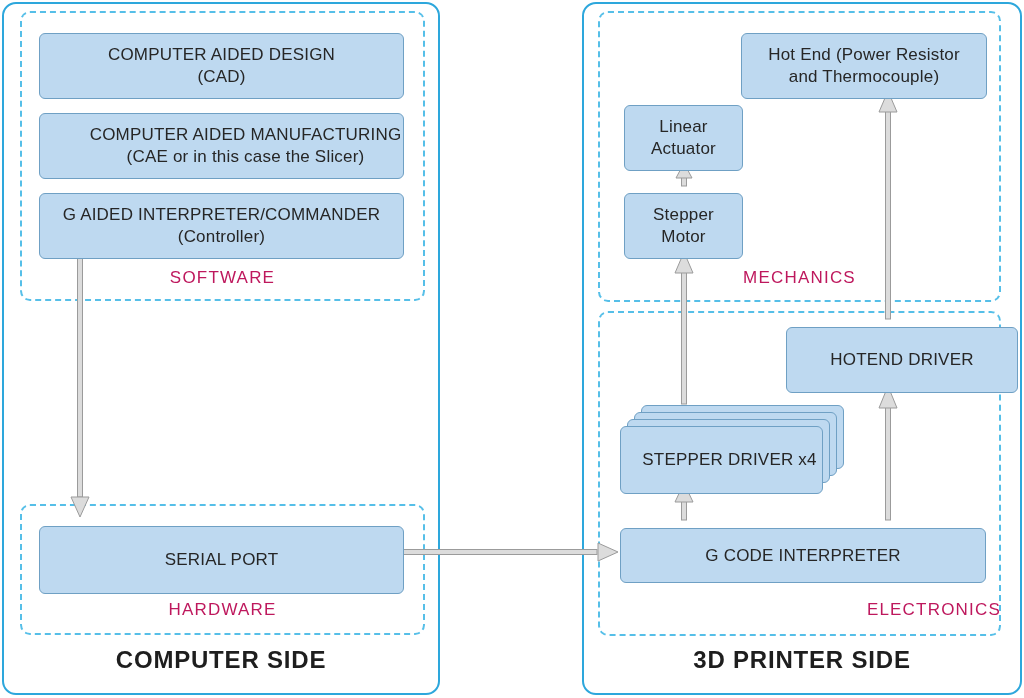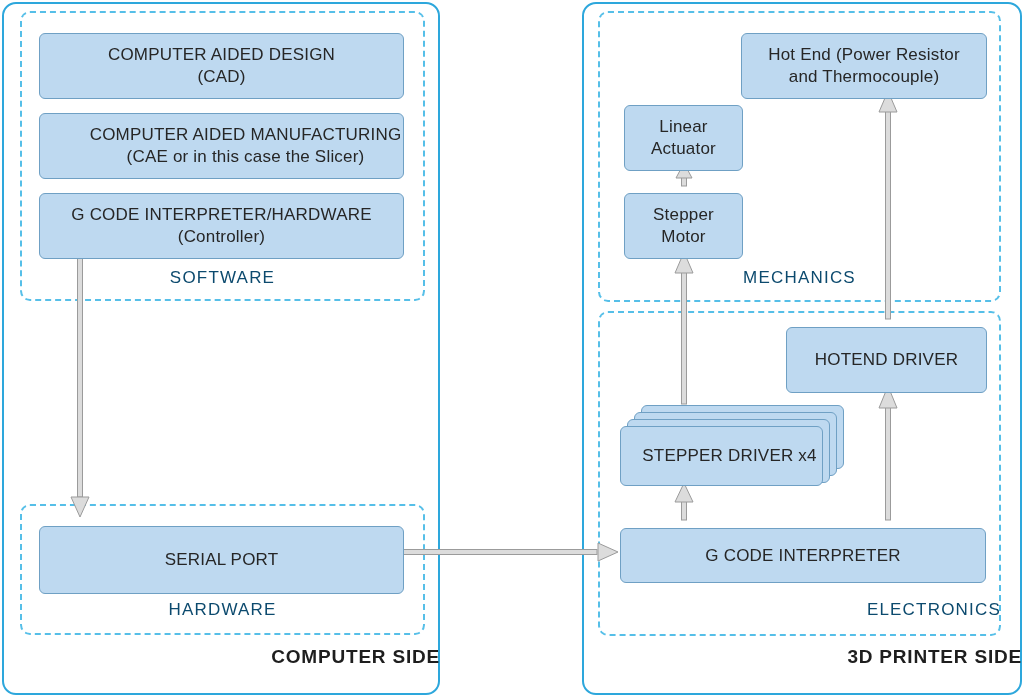--- a/index.html
+++ b/index.html
@@ -17,24 +17,24 @@
   }
   .node{
     position:absolute;background:#bed9f0;border:1.5px solid #6fa0c4;border-radius:6px;
     box-sizing:border-box;z-index:3;display:flex;flex-direction:column;
     align-items:center;justify-content:center;text-align:center;
     font-size:17px;line-height:22px;letter-spacing:0.2px;color:#262626;margin-top:8px;
   }
   .node.stack-back{z-index:2;}
   .section-label{
     position:absolute;text-align:center;font-size:17px;letter-spacing:1.2px;
-    color:#0c4a6e;z-index:4;
+    color:#be185d;z-index:4;
   }
   .side-title{
-    position:absolute;text-align:right;font-size:19px;font-weight:bold;
+    position:absolute;text-align:center;font-size:24px;font-weight:bold;
     letter-spacing:0.8px;color:#1e1e1e;z-index:4;
   }
   #arrows{position:absolute;left:0;top:0;z-index:2;}
   #arrows rect,#arrows polygon{fill:#dcdcdc;stroke:#9b9b9b;stroke-width:1;}
 </style>
 </head>
 <body>
 
 <div id="canvas">
 
@@ -79,48 +79,48 @@
 
   <div class="node" style="left:39px;top:25px;width:365px;height:66px;">
     <span>COMPUTER AIDED DESIGN</span>
     <span>(CAD)</span>
   </div>
   <div class="node" style="left:39px;top:105px;width:365px;height:66px;padding-left:48px;">
     <span>COMPUTER AIDED MANUFACTURING</span>
     <span>(CAE or in this case the Slicer)</span>
   </div>
   <div class="node" style="left:39px;top:185px;width:365px;height:66px;">
-    <span>G CODE INTERPRETER/HARDWARE</span>
+    <span>G AIDED INTERPRETER/COMMANDER</span>
     <span>(Controller)</span>
   </div>
   <div class="node" style="left:39px;top:518px;width:365px;height:68px;">
     <span>SERIAL PORT</span>
   </div>
 
   <div class="node" style="left:624px;top:97px;width:119px;height:66px;">
     <span>Linear</span>
     <span>Actuator</span>
   </div>
   <div class="node" style="left:741px;top:25px;width:246px;height:66px;">
     <span>Hot End (Power Resistor</span>
     <span>and Thermocouple)</span>
   </div>
   <div class="node" style="left:624px;top:185px;width:119px;height:66px;">
     <span>Stepper</span>
     <span>Motor</span>
   </div>
 
-  <div class="node" style="left:786px;top:319px;width:201px;height:66px;">
+  <div class="node" style="left:786px;top:319px;width:232px;height:66px;">
     <span>HOTEND DRIVER</span>
   </div>
 
   <div class="node stack-back" style="left:641px;top:397px;width:203px;height:64px;"></div>
   <div class="node stack-back" style="left:634px;top:404px;width:203px;height:64px;"></div>
   <div class="node stack-back" style="left:627px;top:411px;width:203px;height:64px;"></div>
-  <div class="node" style="left:620px;top:418px;width:203px;height:60px;padding-left:16px;">
+  <div class="node" style="left:620px;top:418px;width:203px;height:68px;padding-left:16px;">
     <span>STEPPER DRIVER x4</span>
   </div>
 
   <div class="node" style="left:620px;top:520px;width:366px;height:55px;">
     <span>G CODE INTERPRETER</span>
   </div>
 
   <div class="section-label" style="left:20px;top:268px;width:405px;">SOFTWARE</div>
   <div class="section-label" style="left:20px;top:600px;width:405px;">HARDWARE</div>
   <div class="section-label" style="left:598px;top:268px;width:403px;text-align:center;">MECHANICS</div>

